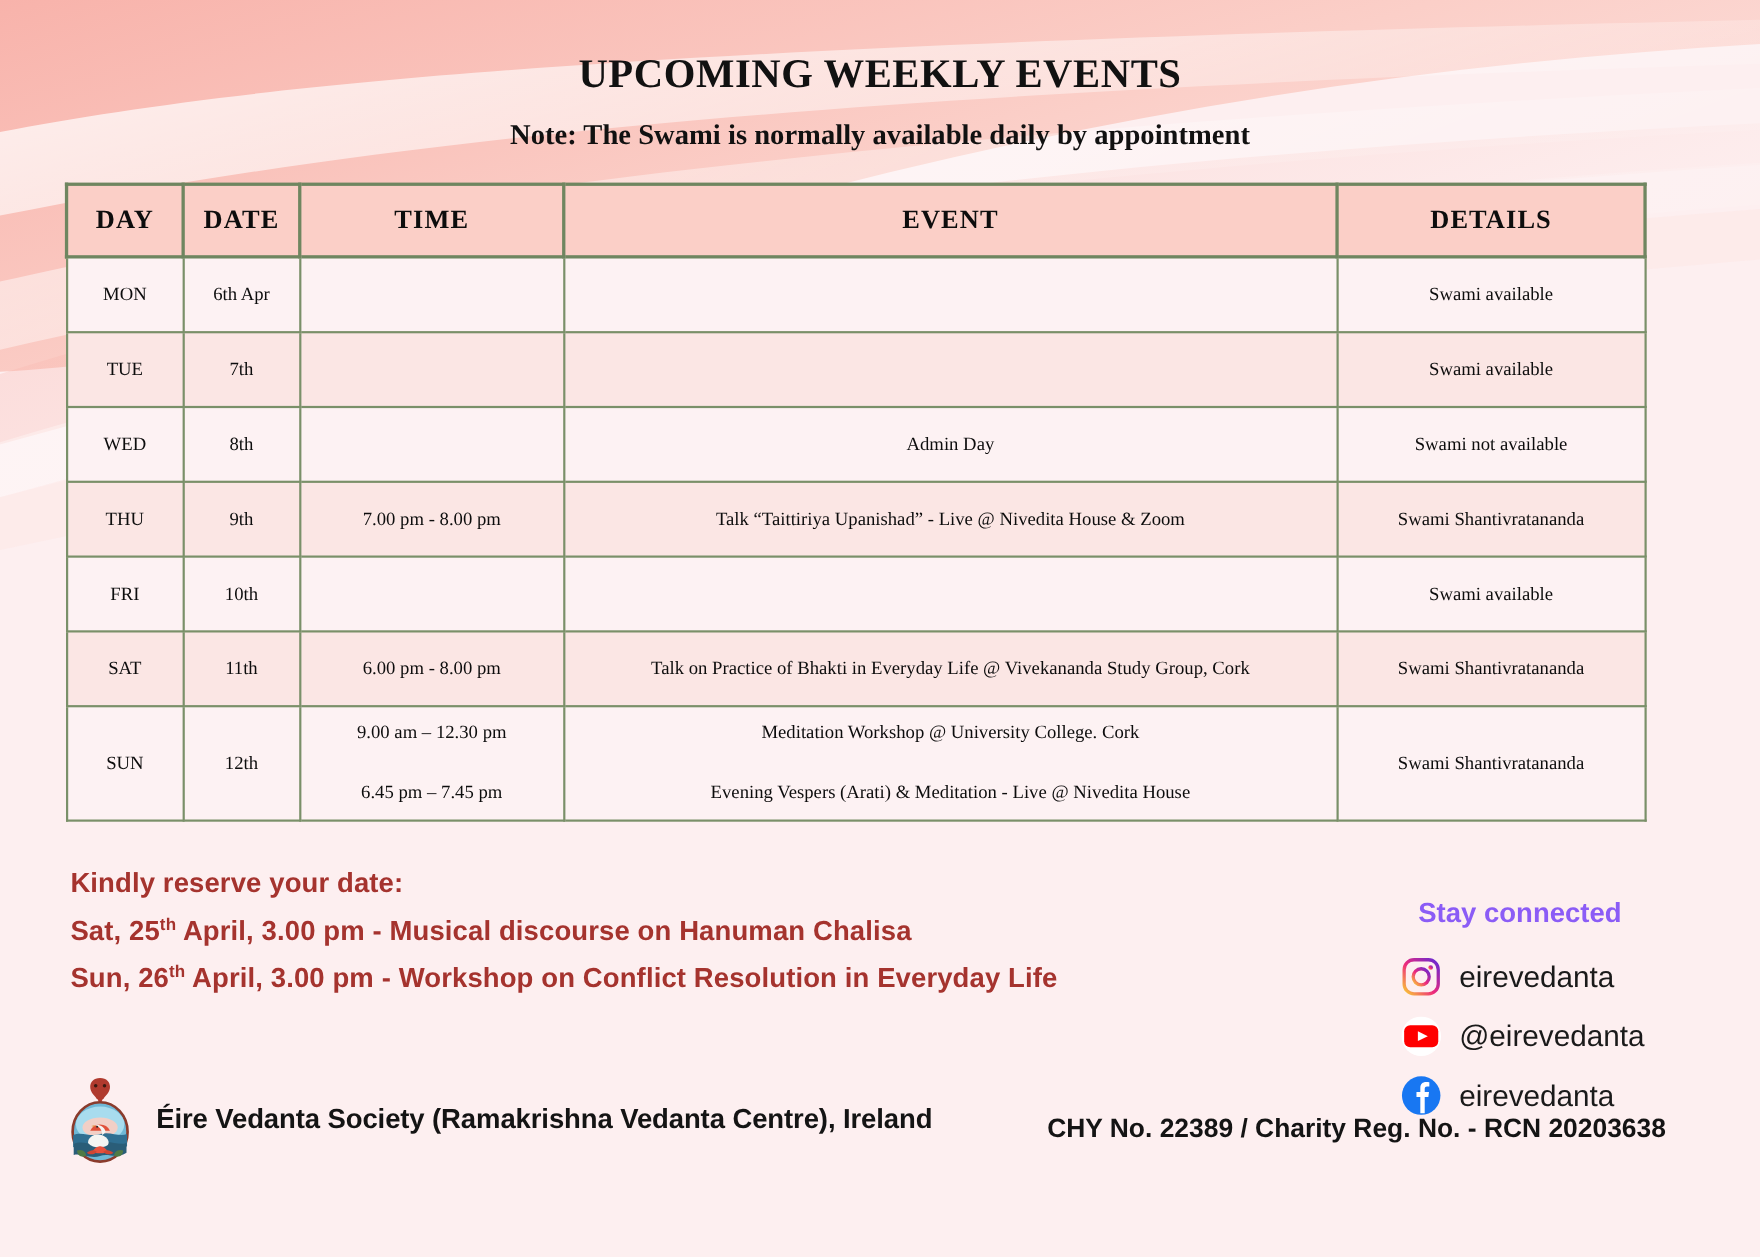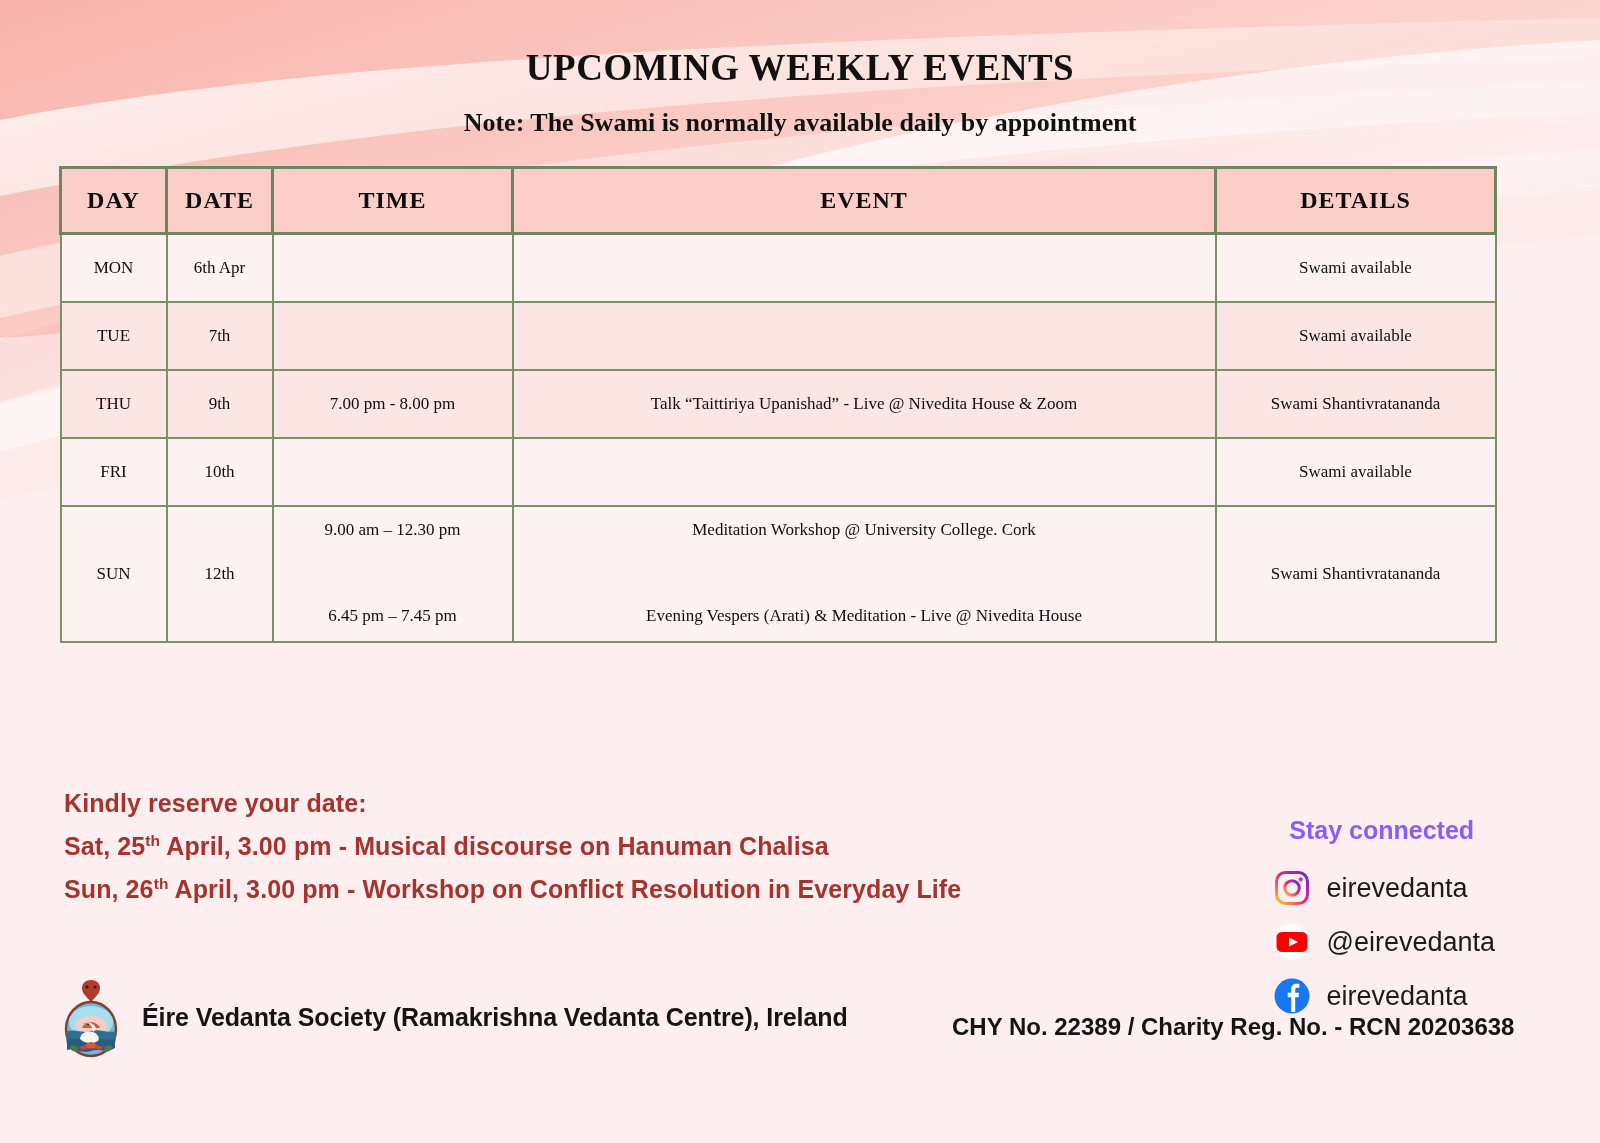--- a/index.html
+++ b/index.html
@@ -85,21 +85,21 @@
     border-color: #6f8660;
   }
   table.events tbody td {
     font-size: 17px;
     height: 68px;
     padding: 4px 8px;
     line-height: 1.25;
   }
   tbody tr.odd td  { background: #fdf2f3; }
   tbody tr.even td { background: #fbe6e4; }
-  tbody tr.tall td { height: 136px; }
+  tbody tr.tall td { height: 104px; }
 
   .col-day     { width: 106px; }
   .col-date    { width: 106px; }
   .col-time    { width: 240px; }
   .col-event   { width: 703px; }
   .col-details { width: 280px; }
 
   .sun-time, .sun-event {
     display: flex;
     flex-direction: column;
@@ -240,33 +240,47 @@
           <td></td>
           <td>Swami available</td>
         </tr>
         <tr class="even">
           <td>TUE</td>
           <td>7th</td>
           <td></td>
           <td></td>
           <td>Swami available</td>
         </tr>
+        <tr class="odd">
+          <td>WED</td>
+          <td>8th</td>
+          <td></td>
+          <td>Admin Day</td>
+          <td>Swami not available</td>
+        </tr>
         <tr class="even">
           <td>THU</td>
           <td>9th</td>
           <td>7.00 pm - 8.00 pm</td>
           <td>Talk “Taittiriya Upanishad” - Live @ Nivedita House &amp; Zoom</td>
           <td>Swami Shantivratananda</td>
         </tr>
         <tr class="odd">
           <td>FRI</td>
           <td>10th</td>
           <td></td>
           <td></td>
           <td>Swami available</td>
+        </tr>
+        <tr class="even">
+          <td>SAT</td>
+          <td>11th</td>
+          <td>6.00 pm - 8.00 pm</td>
+          <td>Talk on Practice of Bhakti in Everyday Life @ Vivekananda Study Group, Cork</td>
+          <td>Swami Shantivratananda</td>
         </tr>
         <tr class="odd tall">
           <td>SUN</td>
           <td>12th</td>
           <td class="sun-cell">
             <div class="sun-time">
               <span>9.00 am – 12.30 pm</span>
               <span>6.45 pm – 7.45 pm</span>
             </div>
           </td>

